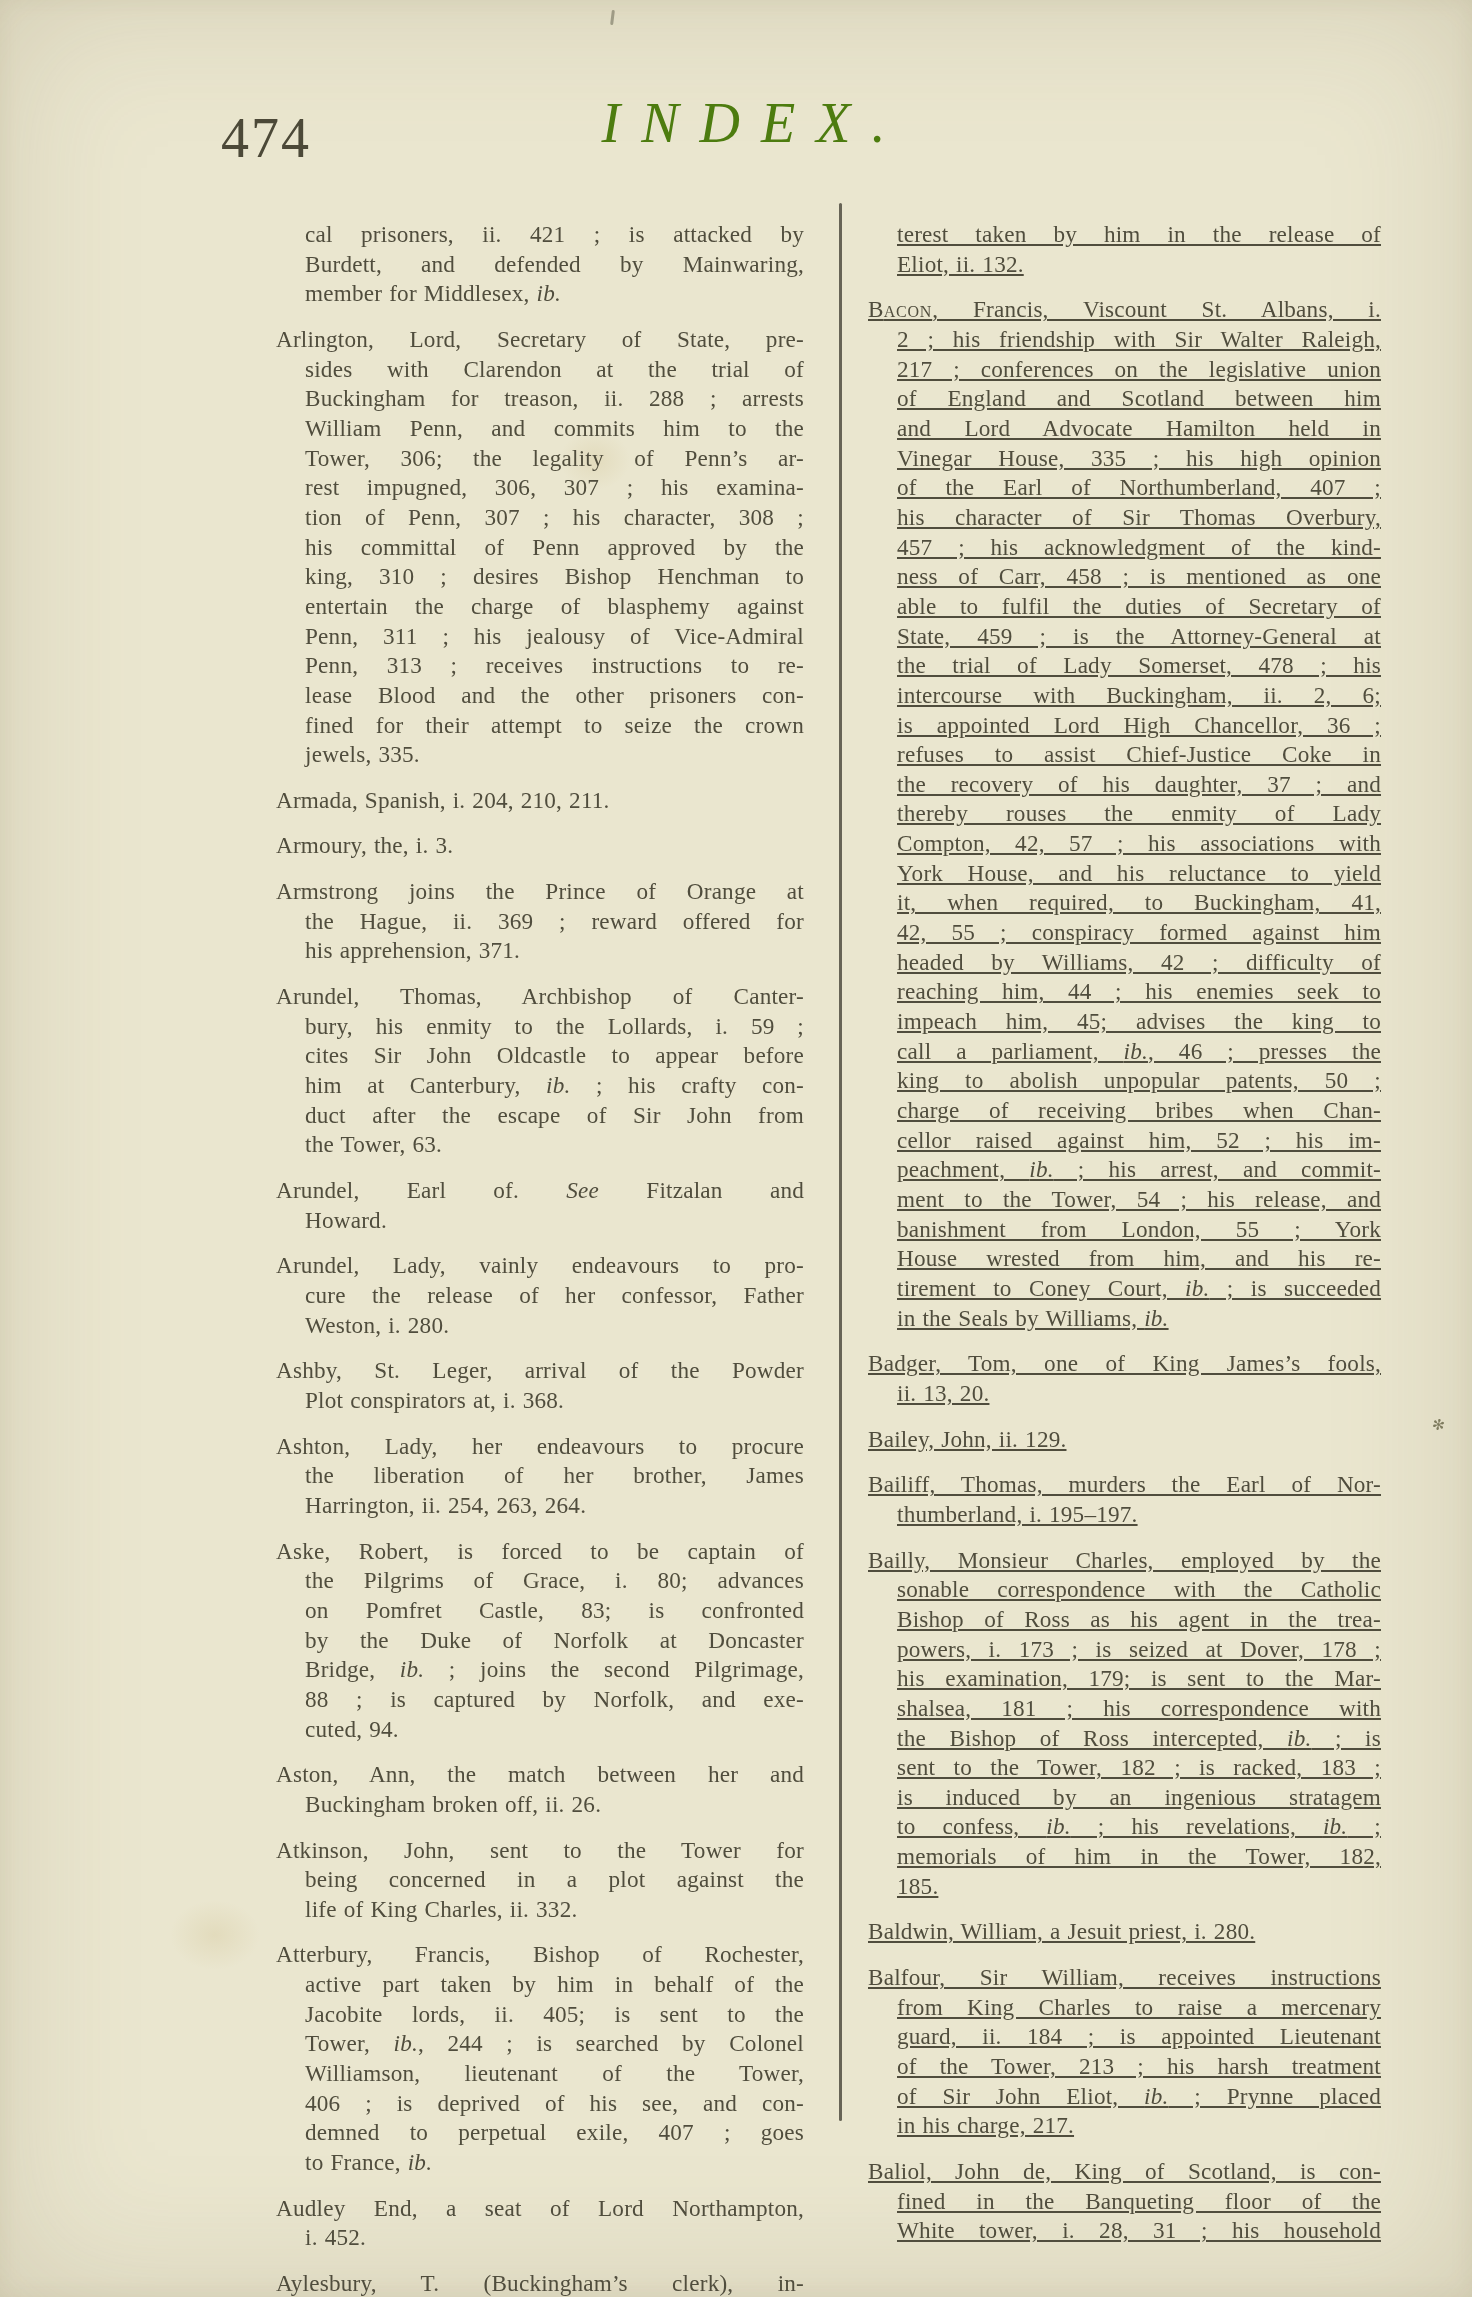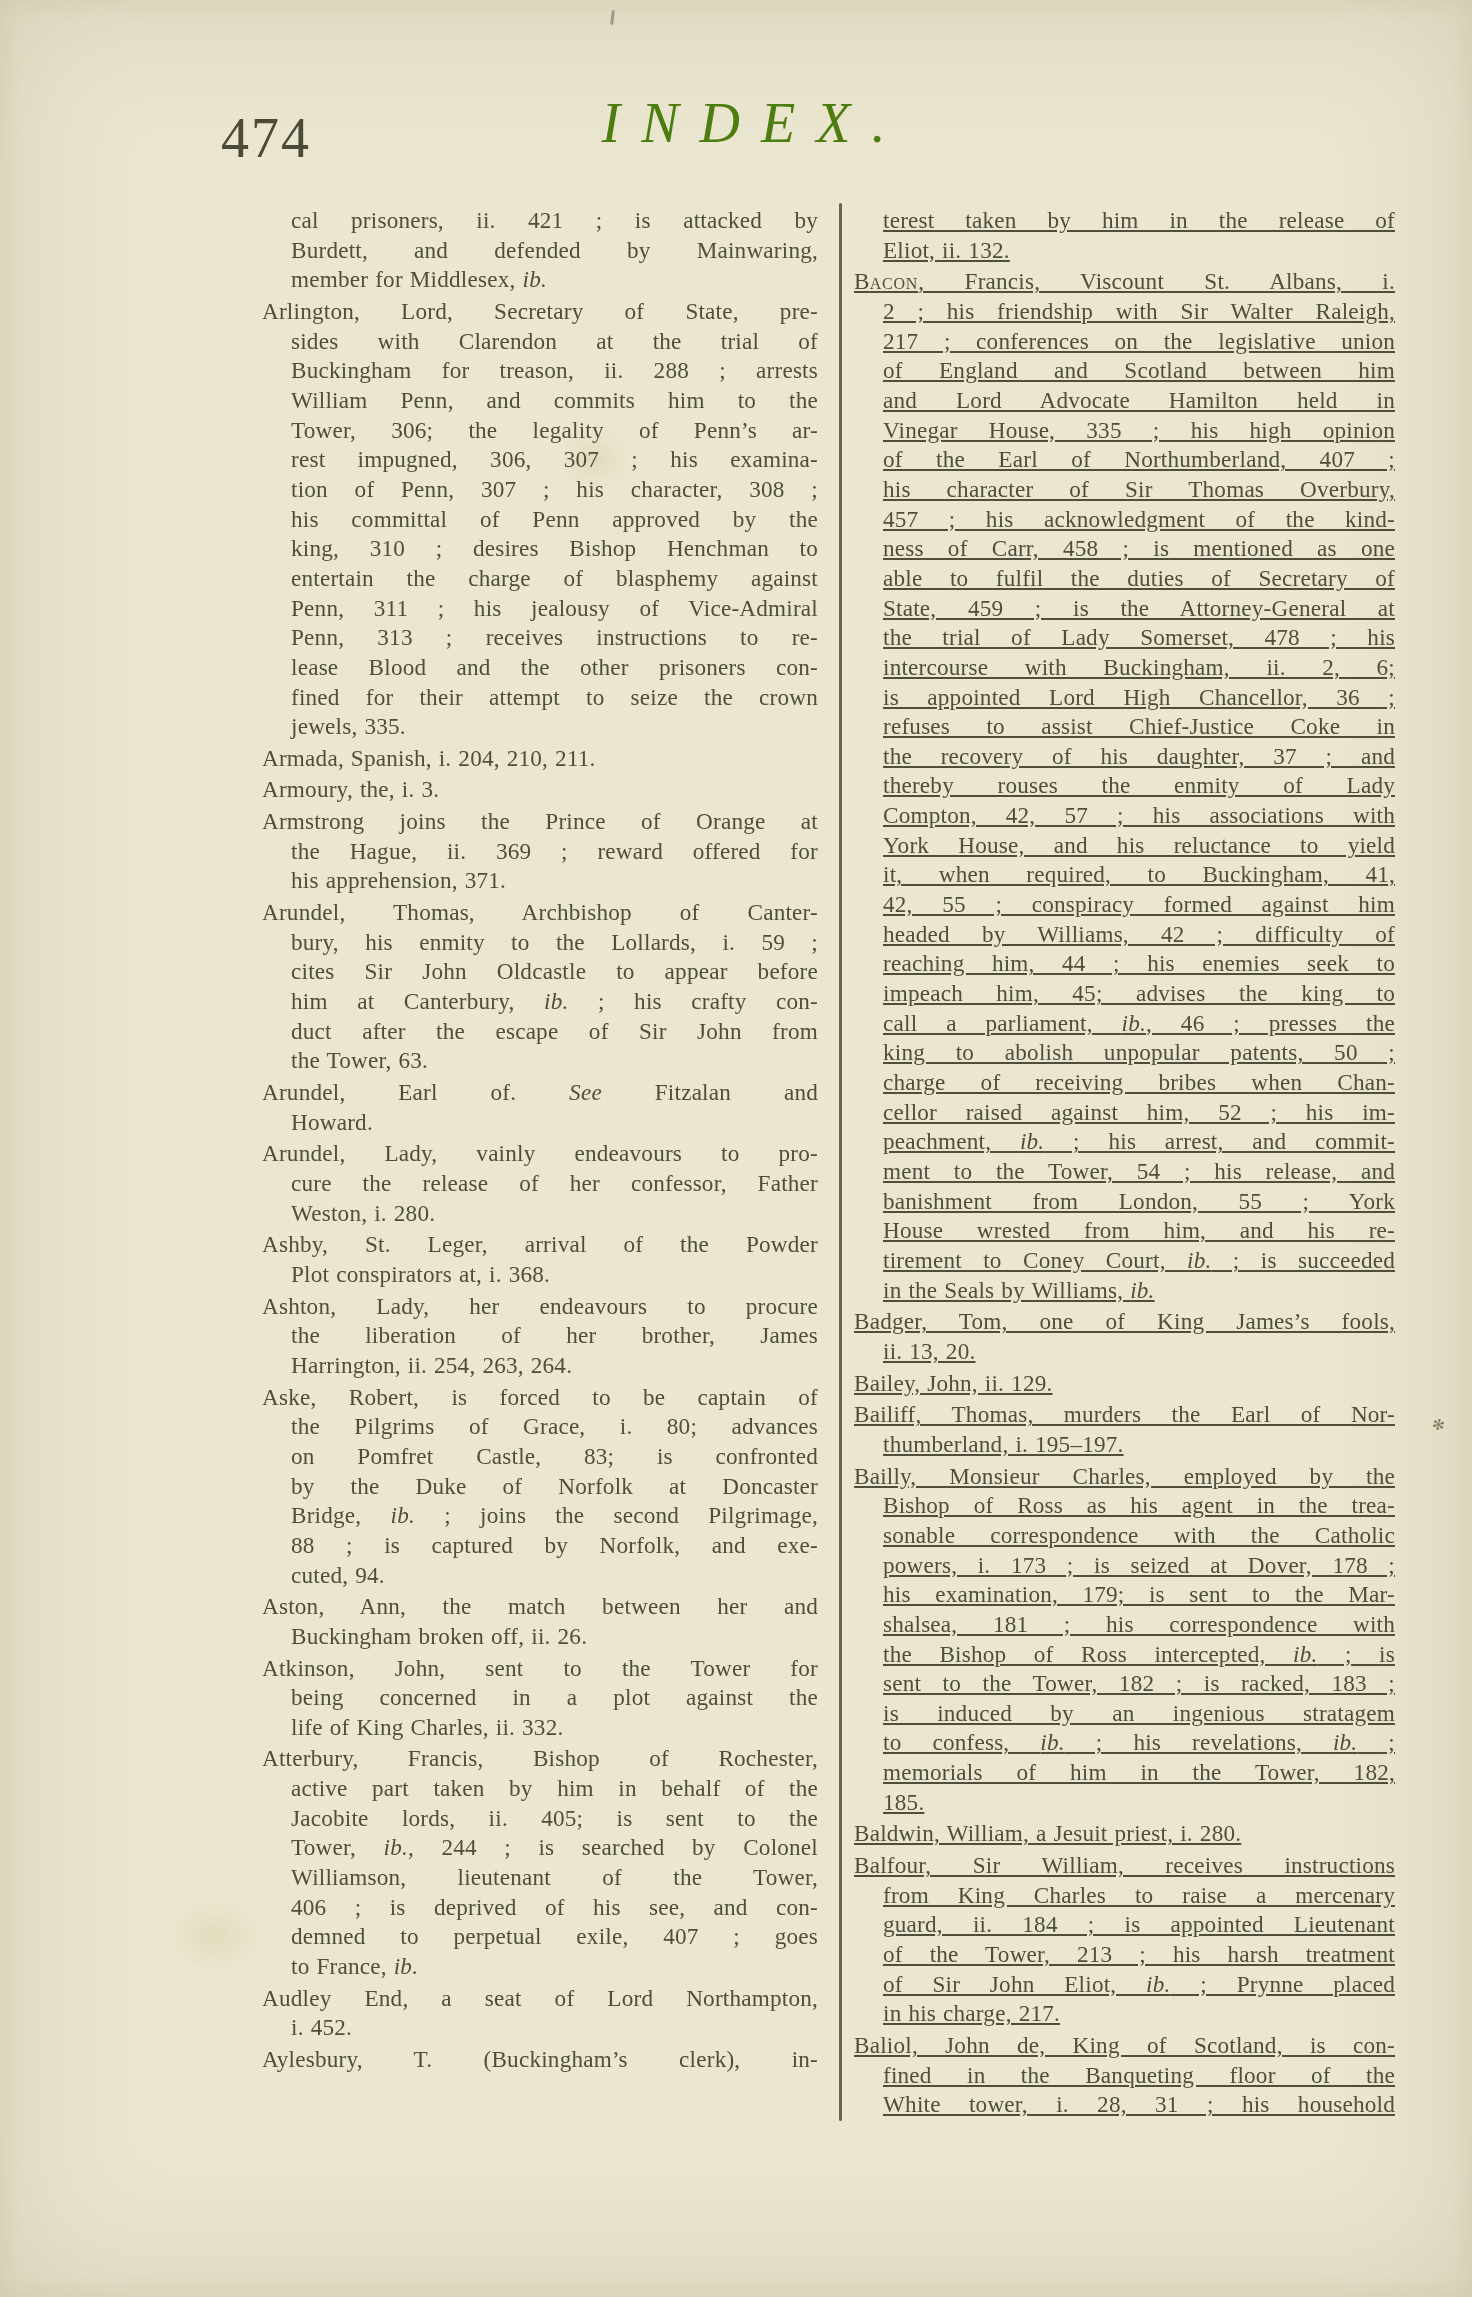--- a/index.html
+++ b/index.html
@@ -40,21 +40,21 @@
     width:3px;height:1918px;
     background:var(--rule);
     opacity:.82;border-radius:2px;
   }
   .col{
     position:absolute;top:204px;
     font-size:23.2px;
   }
   .col-left{left:260px;width:560px;}
   .col-right{left:852px;width:545px;text-decoration:underline;}
-  .entry{margin:2px;padding:0;}
+  .entry{margin:16px;padding:0;}
   .line{
     height:29.66px;line-height:29.66px;
     letter-spacing:.2px;
     word-spacing:1px;
     white-space:normal;
     overflow:visible;
     text-align:left;
   }
   .line.indent{padding-left:29px;}
   .line.just{text-align:justify;text-align-last:justify;}
@@ -235,22 +235,22 @@
     </div>
     <div class="entry">
       <div class="line">Bailey, John, ii. 129.</div>
     </div>
     <div class="entry">
       <div class="line just">Bailiff, Thomas, murders the Earl of Nor-</div>
       <div class="line indent">thumberland, i. 195–197.</div>
     </div>
     <div class="entry">
       <div class="line just">Bailly, Monsieur Charles, employed by the</div>
+      <div class="line indent just">sonable correspondence with the Catholic</div>
       <div class="line indent just">Bishop of Ross as his agent in the trea-</div>
-      <div class="line indent just">sonable correspondence with the Catholic</div>
       <div class="line indent just">powers, i. 173 ; is seized at Dover, 178 ;</div>
       <div class="line indent just">his examination, 179; is sent to the Mar-</div>
       <div class="line indent just">shalsea, 181 ; his correspondence with</div>
       <div class="line indent just">the Bishop of Ross intercepted, <i>ib.</i> ; is</div>
       <div class="line indent just">sent to the Tower, 182 ; is racked, 183 ;</div>
       <div class="line indent just">is induced by an ingenious stratagem</div>
       <div class="line indent just">to confess, <i>ib.</i> ; his revelations, <i>ib.</i> ;</div>
       <div class="line indent just">memorials of him in the Tower, 182,</div>
       <div class="line indent">185.</div>
     </div>

